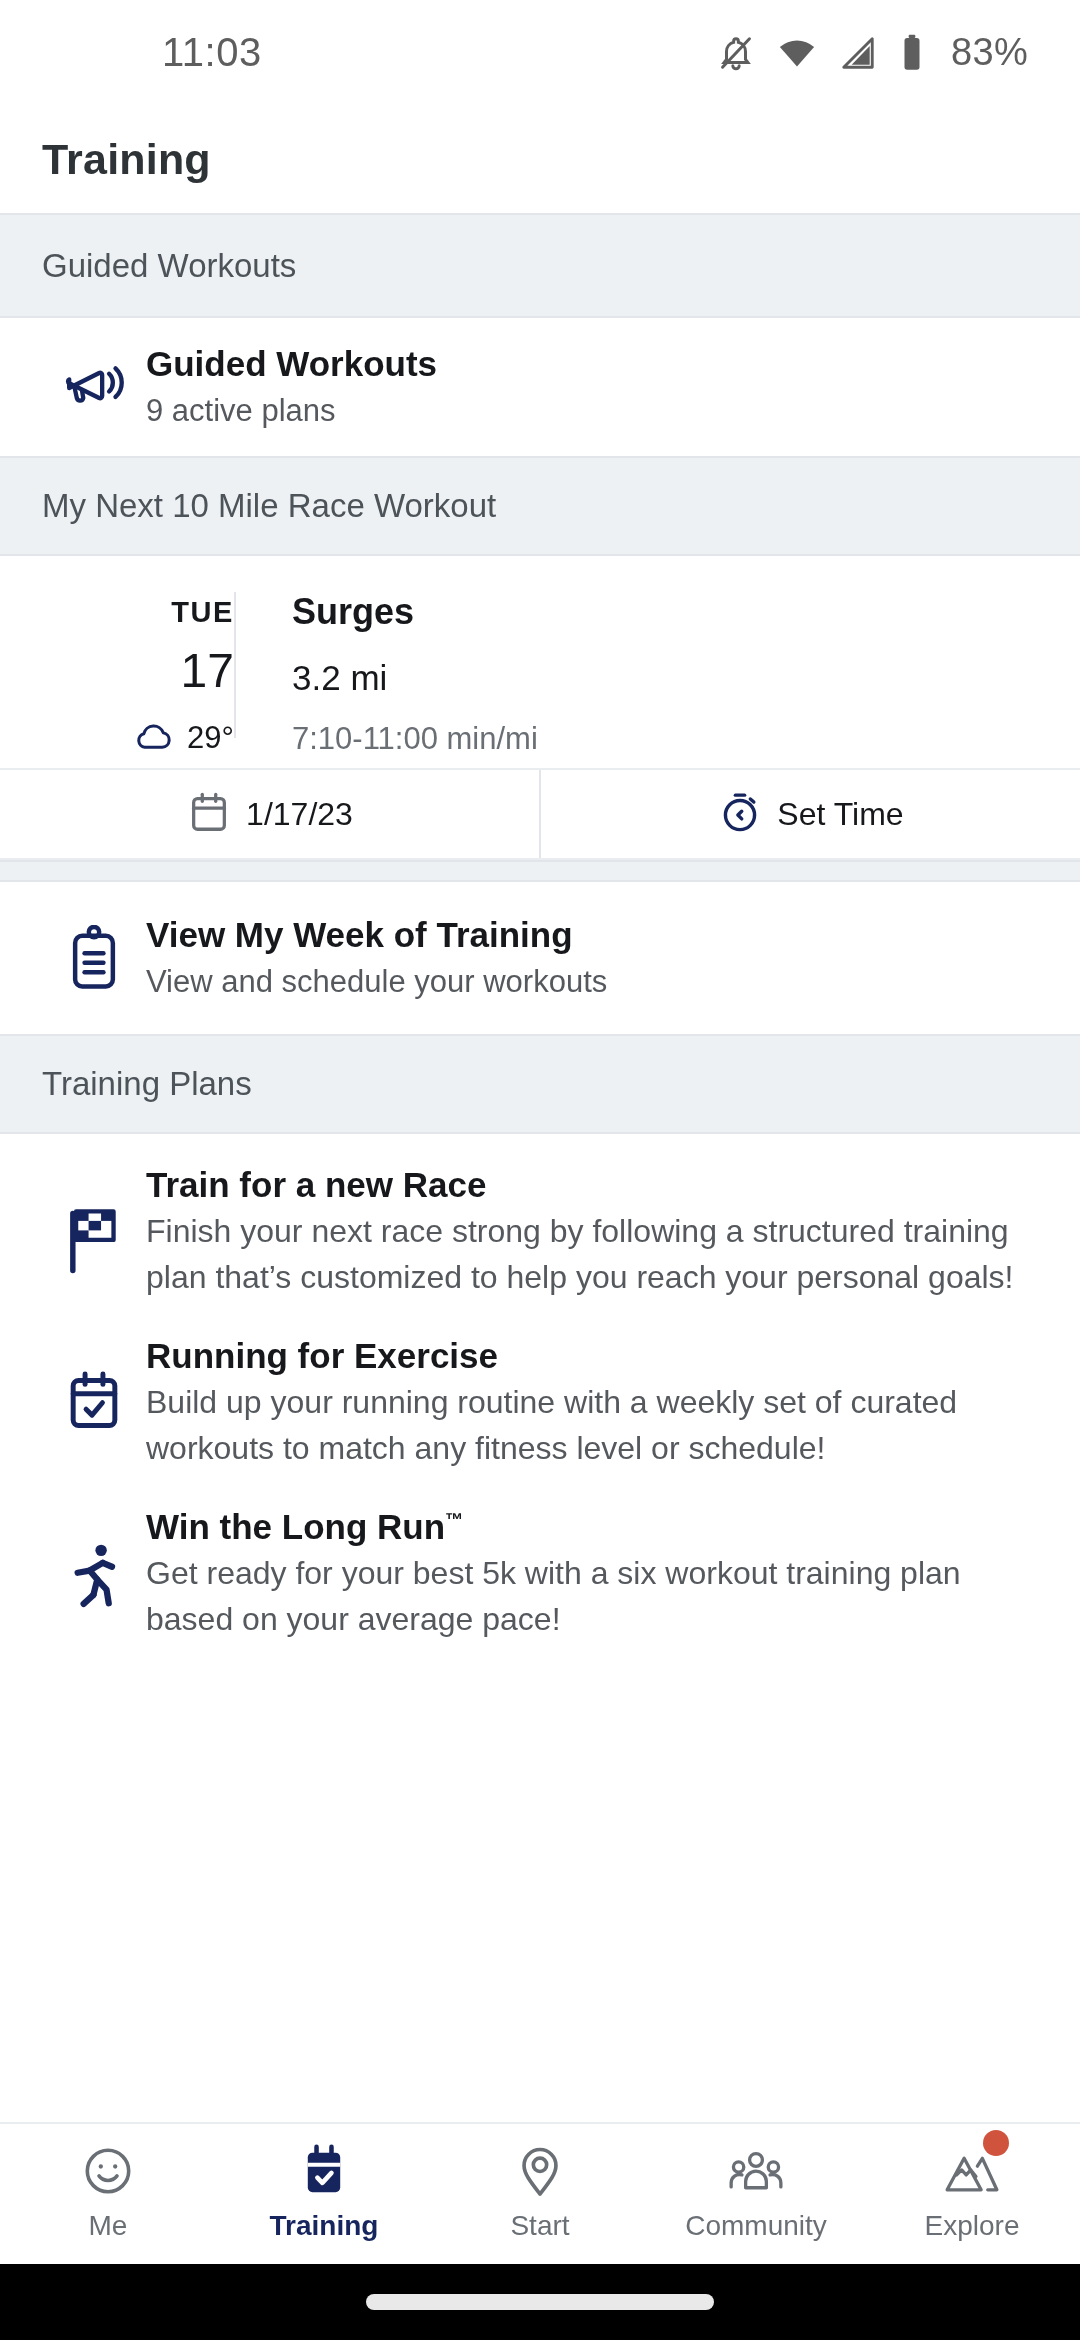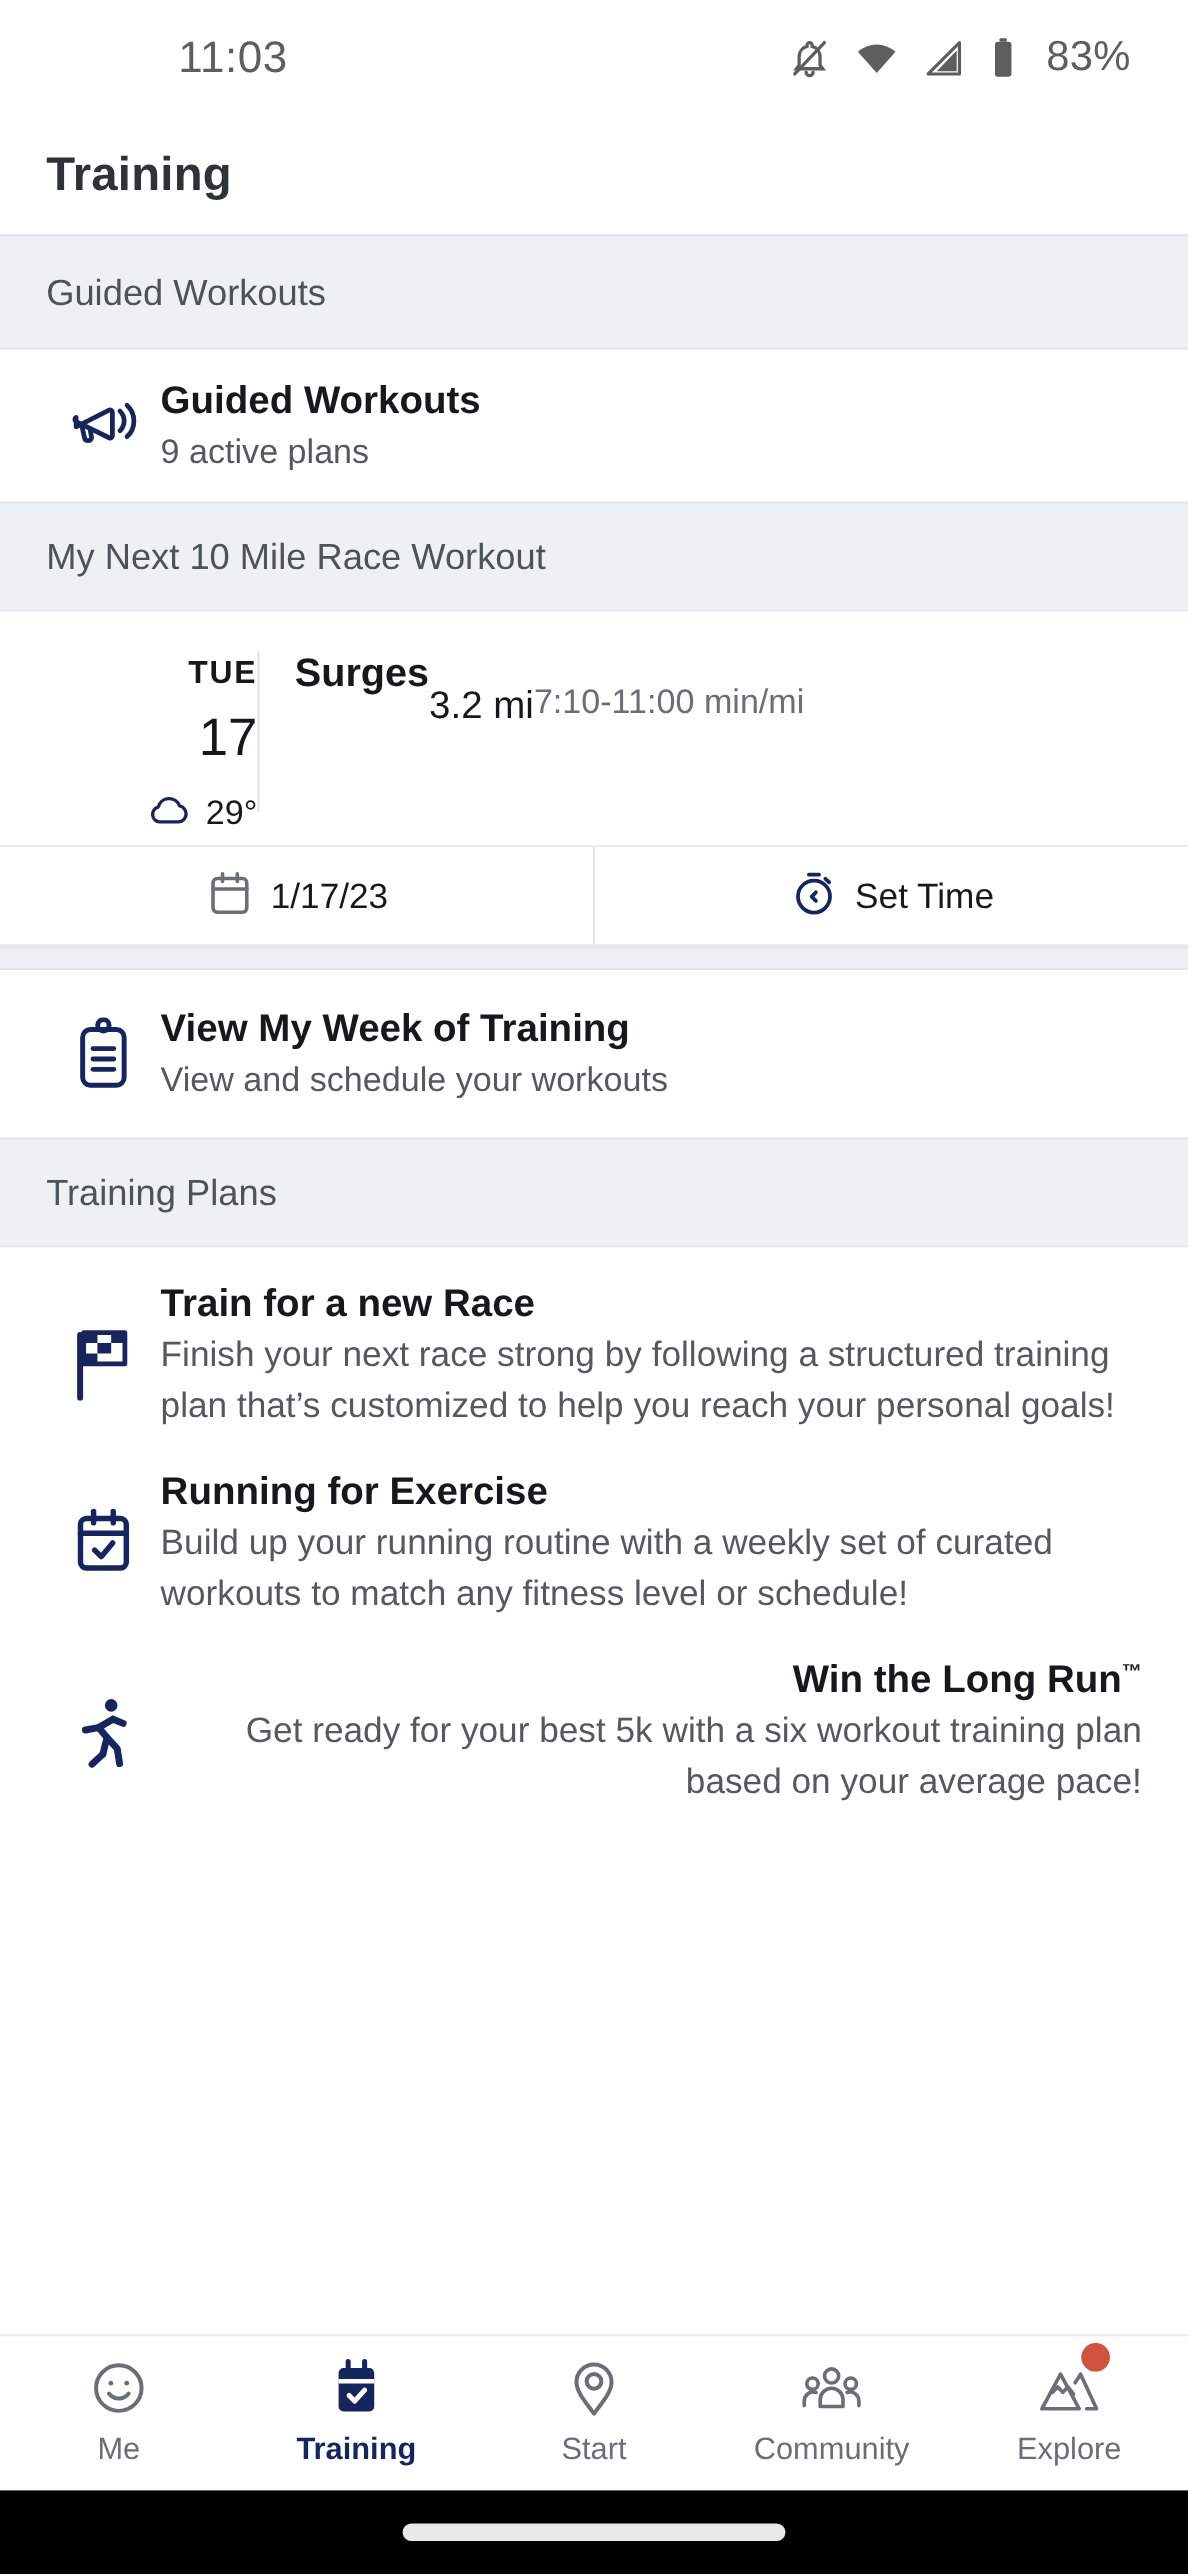--- a/index.html
+++ b/index.html
@@ -55,21 +55,21 @@
   .wk-date {
     width:236px; flex:0 0 236px;
     display:flex; flex-direction:column; align-items:flex-end; justify-content:flex-start;
     border-right:2px solid #e2e6ea; padding-top:4px;
   }
   .wk-dow { font-size:29px; font-weight:bold; letter-spacing:1.6px; color:#16181b; }
   .wk-day { font-size:48px; color:#16181b; margin-top:18px; line-height:1; }
   .wk-weather { display:flex; align-items:center; gap:12px; margin-top:25px; }
   .wk-temp { font-size:31px; color:#16181b; }
 
-  .wk-info { padding-left:32px; display:flex; flex-direction:row; justify-content:flex-start; padding-top:2px; }
+  .wk-info { padding-left:56px; display:flex; flex-direction:column; justify-content:flex-start; padding-top:2px; }
   .wk-name { font-size:36px; font-weight:bold; color:#16181b; line-height:1; }
   .wk-dist { font-size:35px; color:#16181b; margin-top:30px; line-height:1; }
   .wk-pace { font-size:31px; color:#6a6f75; margin-top:28px; line-height:1; }
 
   
   .action-bar { display:flex; background:#fff; height:92px; flex:0 0 92px;
                 border-top:2px solid #e9edf0; border-bottom:2px solid #e9edf0; }
   .action-btn { flex:1; display:flex; align-items:center; justify-content:center; gap:14px; }
   .action-btn:first-child { border-right:2px solid #e2e6ea; }
   .action-label { font-size:32px; color:#16181b; }
@@ -266,21 +266,21 @@
           <line x1="15.6" y1="2" x2="15.6" y2="6.2"></line>
           <path d="M8.8 16.2 11.2 18.6 15.4 13.6"></path>
         </svg>
       </div>
       <div class="plan-text">
         <div class="plan-title"><span>Running for Exercise</span><sup></sup></div>
         <div class="plan-desc">Build up your running routine with a weekly set of curated workouts to match any fitness level or schedule!</div>
       </div>
     </div>
 
-    <div class="plan-row" style="padding-top:34px;text-align:right;">
+    <div class="plan-row" style="padding-top:34px;">
       <div class="plan-icon" style="padding-top:34px;">
         <svg width="60" height="72" viewBox="0 0 22 26" fill="none" stroke="#17255e" stroke-width="2.3" stroke-linecap="round" stroke-linejoin="round">
           <circle cx="13.6" cy="3.6" r="2.1" fill="#17255e" stroke="none"></circle>
           <path d="M14.2 8.2 9.4 11l2.8 3.3-1.4 5.6"></path>
           <path d="M12.2 14.3 15.6 18l0.8 5"></path>
           <path d="M9.4 11 5 11.8"></path>
           <path d="M14.2 8.2 17.6 9.6"></path>
           <path d="M10.8 19.9 7.2 23.2"></path>
         </svg>
       </div>

